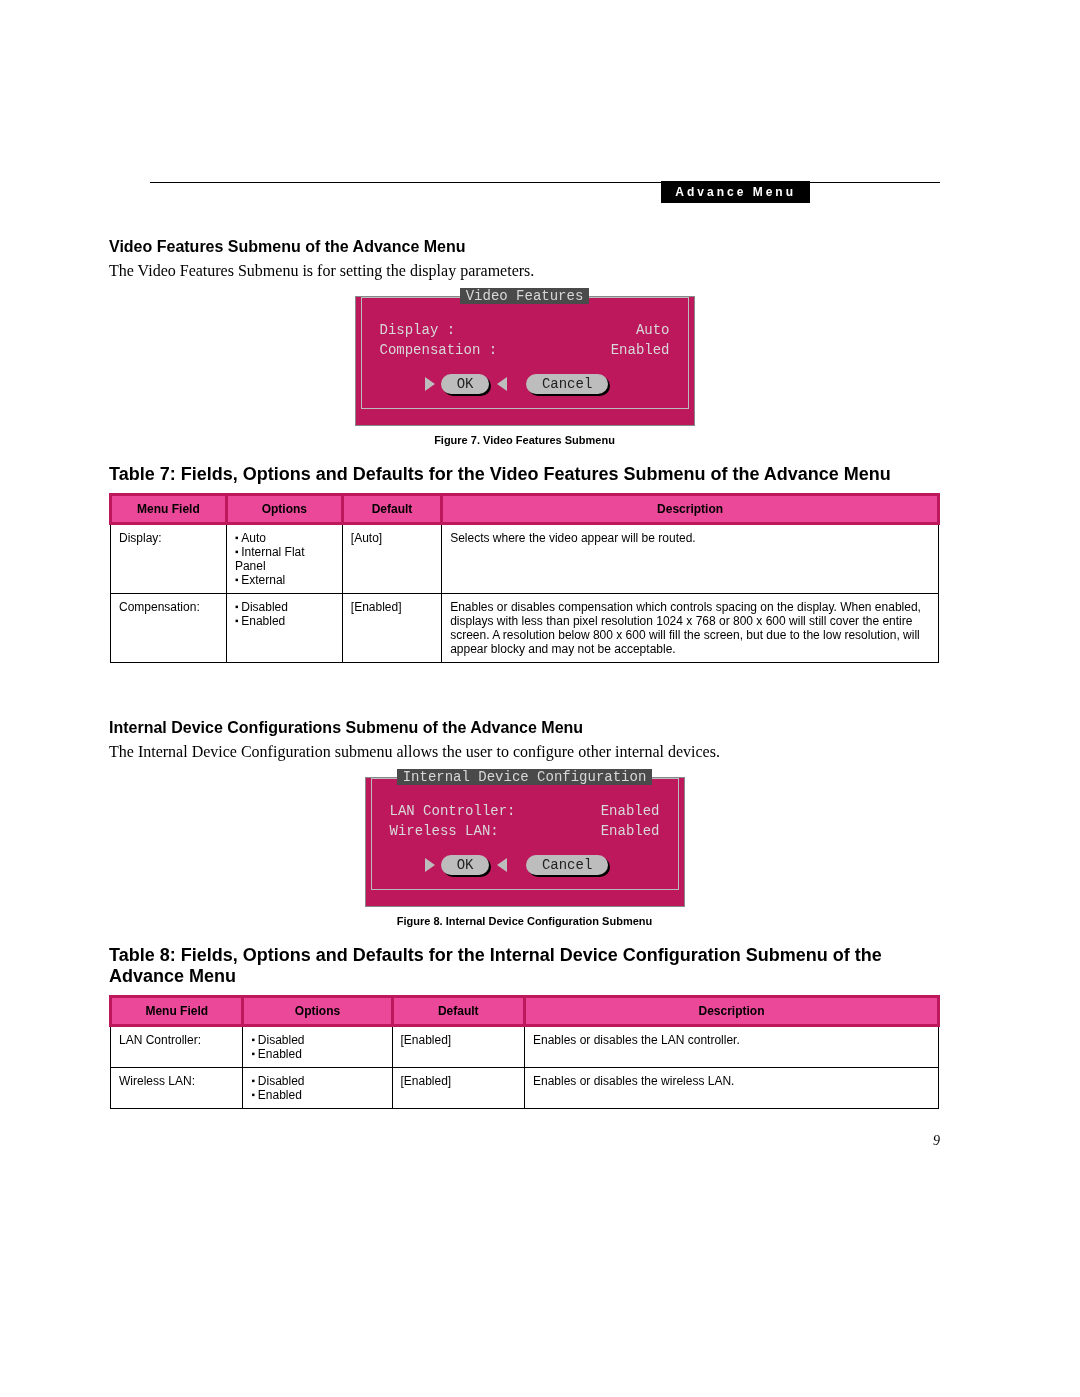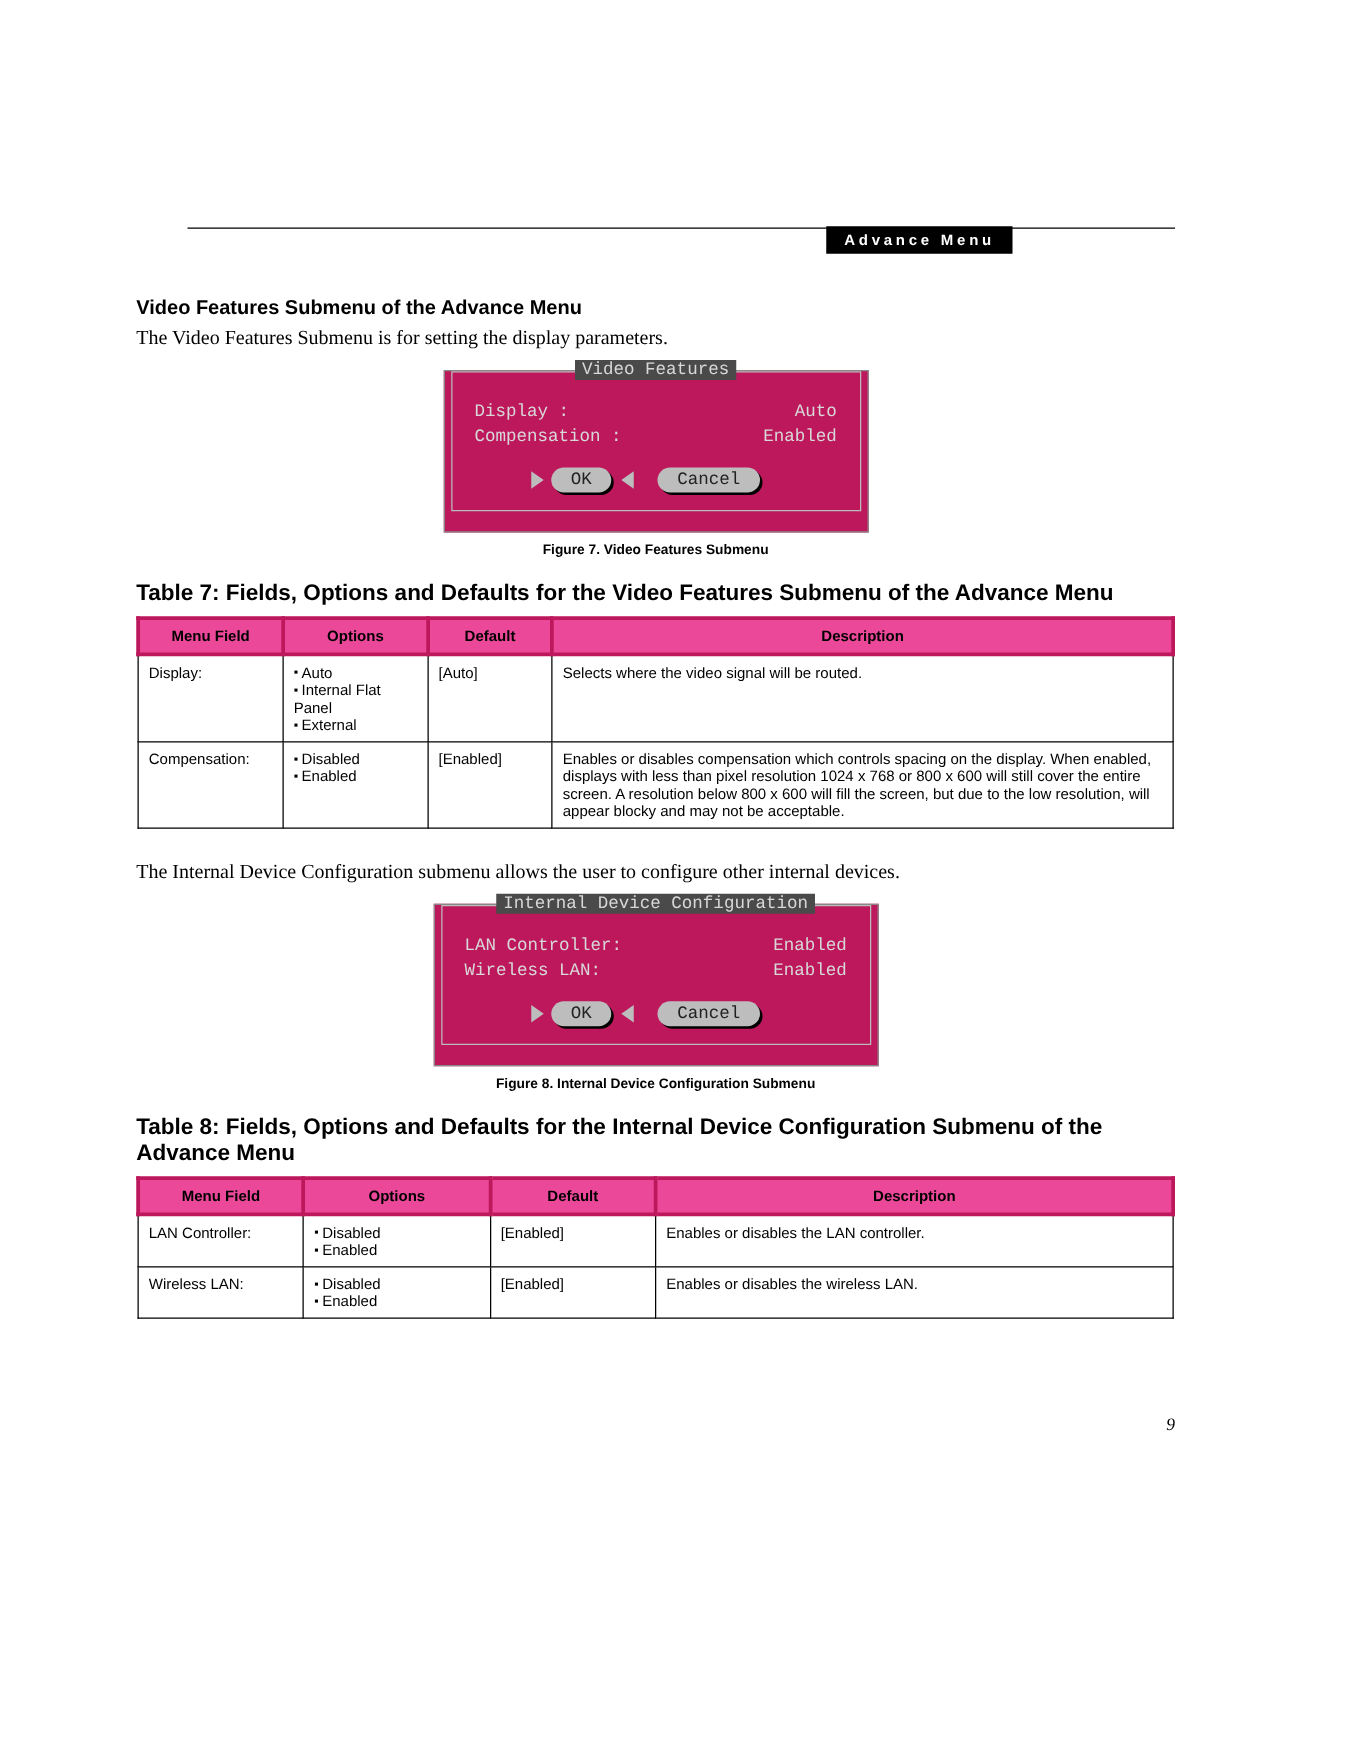--- a/index.html
+++ b/index.html
@@ -223,39 +223,40 @@
       <tr>
         <td>Display:</td>
         <td>
           <ul class="opts">
             <li>Auto</li>
             <li>Internal Flat Panel</li>
             <li>External</li>
           </ul>
         </td>
         <td>[Auto]</td>
-        <td>Selects where the video signal will be routed.</td>
+        <td>Selects where the video appear will be routed.</td>
       </tr>
       <tr>
         <td>Compensation:</td>
         <td>
           <ul class="opts">
             <li>Disabled</li>
             <li>Enabled</li>
           </ul>
         </td>
         <td>[Enabled]</td>
         <td>Enables or disables compensation which controls spacing on the display. When enabled, displays with less than pixel resolution 1024 x 768 or 800 x 600 will still cover the entire screen. A resolution below 800 x 600 will fill the screen, but due to the low resolution, will appear blocky and may not be acceptable.</td>
       </tr>
     </tbody>
   </table>
 
+  <h2>Internal Device Configurations Submenu of the Advance Menu</h2>
   <p class="serif-body">The Internal Device Configuration submenu allows the user to configure other internal devices.</p>
 
-  <div class="bios-panel" style="width:356px">
+  <div class="bios-panel" style="width:320px">
     <div class="panel-inner">
       <div class="legend"><span>Internal Device Configuration</span></div>
       <div class="row">
         <span>LAN Controller:</span>
         <span>Enabled</span>
       </div>
       <div class="row">
         <span>Wireless LAN:</span>
         <span>Enabled</span>
       </div>

